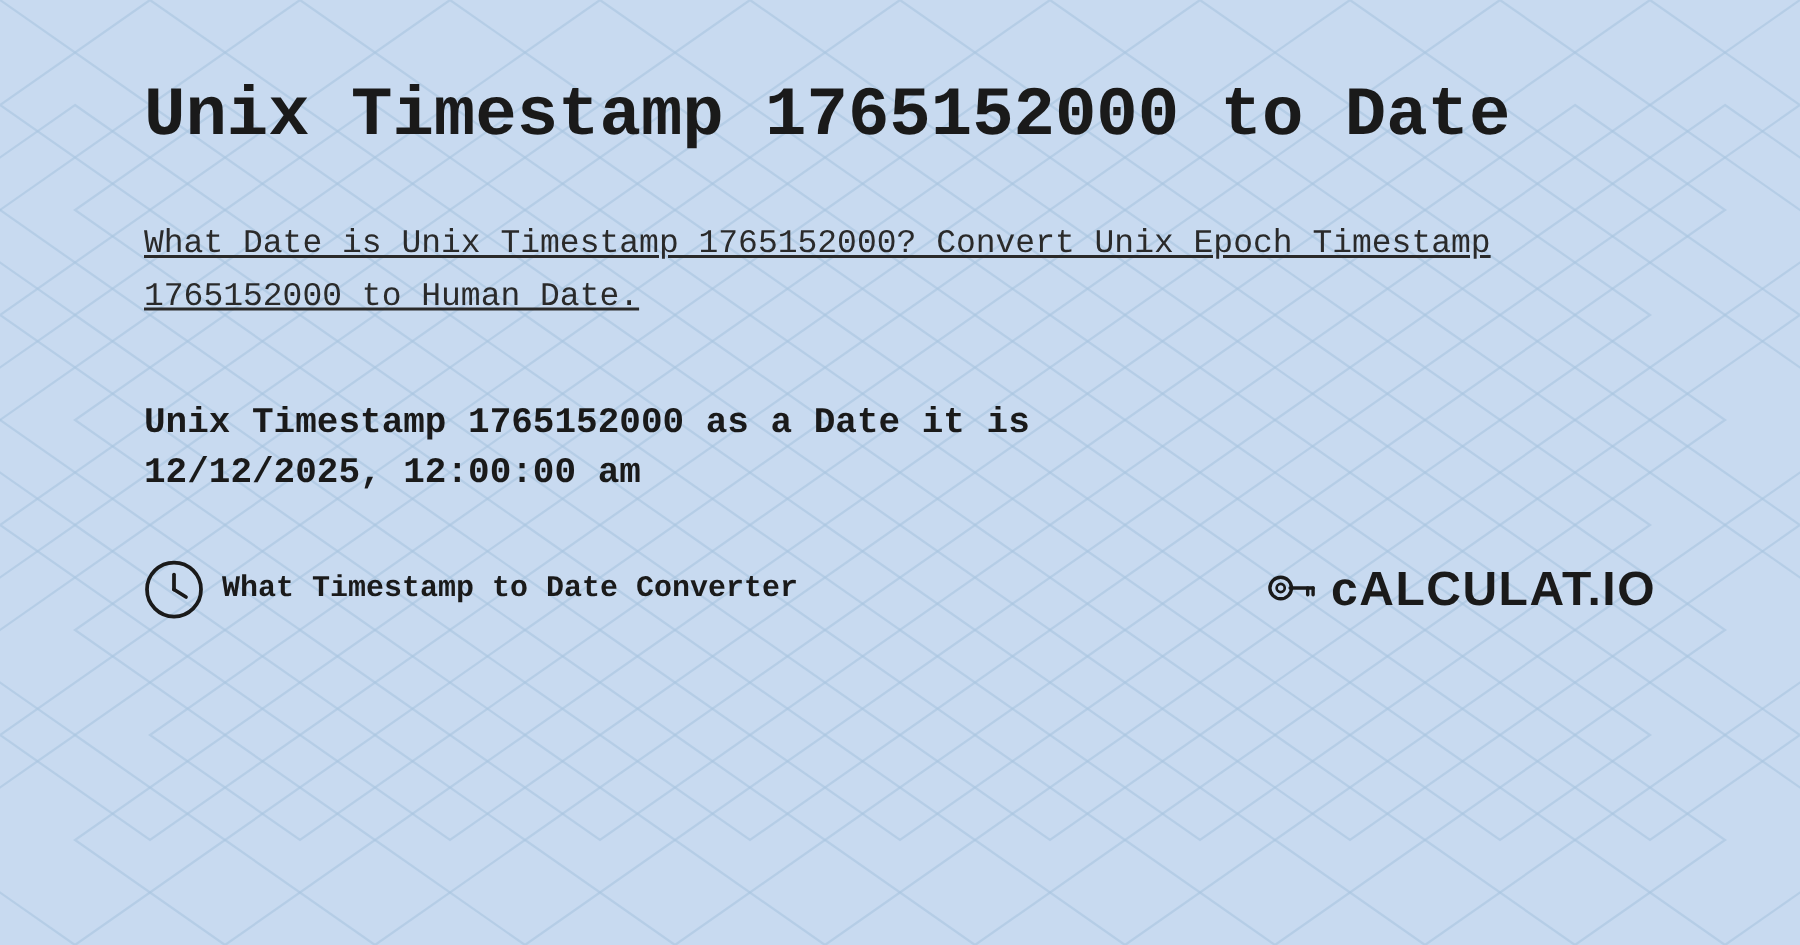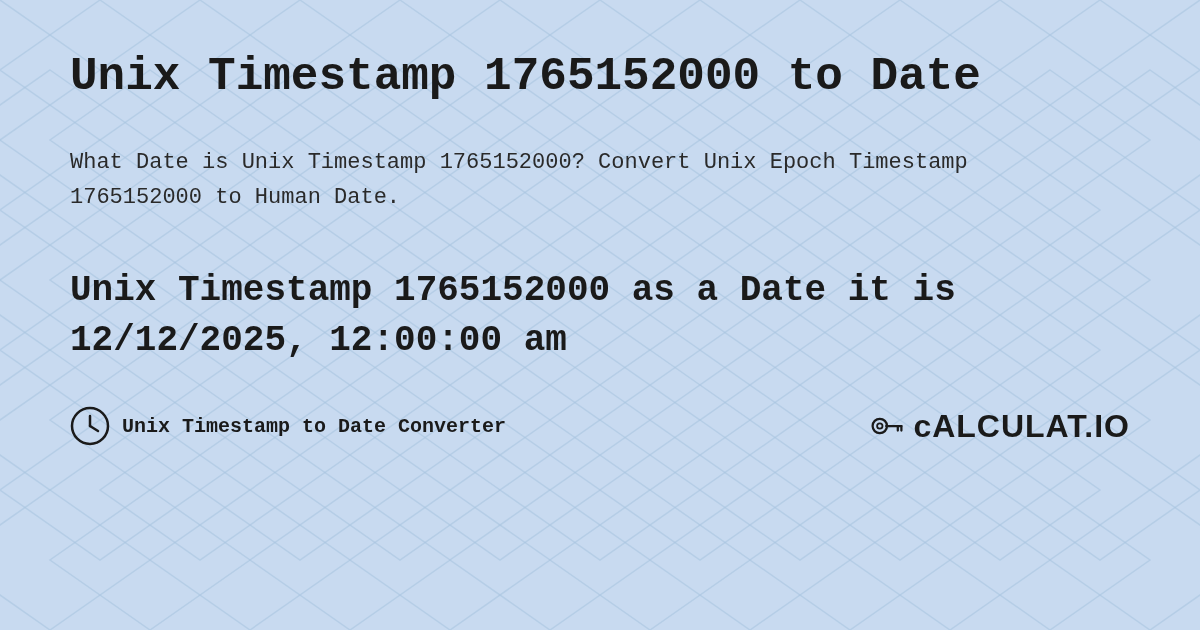--- a/index.html
+++ b/index.html
@@ -23,47 +23,48 @@
       top: 0;
       left: 0;
       width: 100%;
       height: 100%;
       z-index: 0;
     }
 
     .content {
       position: relative;
       z-index: 1;
-      padding: 50px 70px;
+      padding: 50px 96px;
     }
 
     .main-title {
       font-size: 46px;
       font-weight: 900;
       color: #1a1a1a;
       margin-bottom: 40px;
       line-height: 1.2;
       font-family: 'Courier New', Courier, monospace;
     }
 
     .description {
       font-size: 22px;
       color: #2a2a2a;
       line-height: 1.6;
       margin-bottom: 50px;
       font-family: 'Courier New', Courier, monospace;
       max-width: 900px;
+      text-decoration: underline;
     }
 
     .result-section {
       margin-bottom: 40px;
     }
 
     .result-text {
-      font-size: 36px;
+      font-size: 24px;
       font-weight: 900;
       color: #1a1a1a;
       line-height: 1.4;
       font-family: 'Courier New', Courier, monospace;
     }
 
     .footer {
       display: flex;
       align-items: center;
       justify-content: space-between;
@@ -231,21 +232,21 @@
   </div>
 
   <div class="footer">
     <div class="footer-left">
 
       <svg class="clock-icon" viewBox="0 0 40 40" xmlns="http://www.w3.org/2000/svg">
         <circle cx="20" cy="20" r="18" fill="none" stroke="#1a1a1a" stroke-width="2.5"></circle>
         <line x1="20" y1="20" x2="20" y2="10" stroke="#1a1a1a" stroke-width="2.5" stroke-linecap="round"></line>
         <line x1="20" y1="20" x2="28" y2="25" stroke="#1a1a1a" stroke-width="2.5" stroke-linecap="round"></line>
       </svg>
-      <span class="footer-label">Unix Timestamp to Date Converter</span>
+      <span class="footer-label">What Timestamp to Date Converter</span>
     </div>
 
     <div class="logo-area">
 
       <svg class="logo-icon" viewBox="0 0 40 40" xmlns="http://www.w3.org/2000/svg">
 
         <circle cx="12" cy="20" r="8" fill="none" stroke="#1a1a1a" stroke-width="2.5"></circle>
         <circle cx="12" cy="20" r="3" fill="none" stroke="#1a1a1a" stroke-width="2"></circle>
         <line x1="19" y1="20" x2="36" y2="20" stroke="#1a1a1a" stroke-width="2.5" stroke-linecap="round"></line>
         <line x1="32" y1="20" x2="32" y2="25" stroke="#1a1a1a" stroke-width="2.5" stroke-linecap="round"></line>

